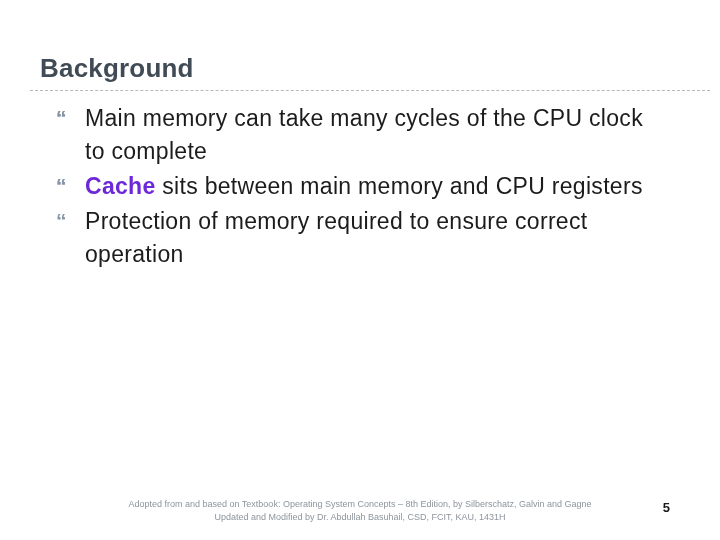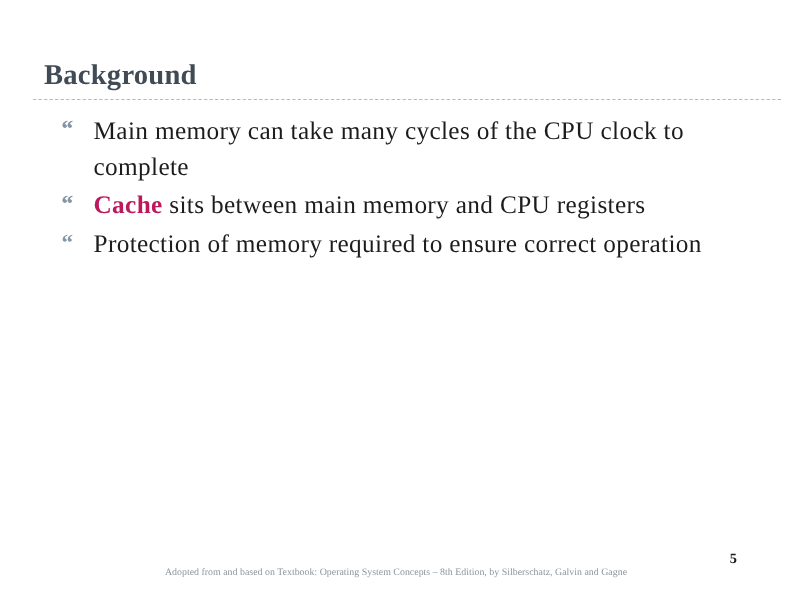--- a/index.html
+++ b/index.html
@@ -6,21 +6,21 @@
     margin: 0;
     padding: 0;
     background: #888;
   }
   .slide {
     position: relative;
     width: 720px;
     height: 540px;
     background: #ffffff;
     overflow: hidden;
-    font-family: Liberation Serif, serif;
+    font-family: Liberation Sans, sans-serif;
   }
   .slide-title {
     position: absolute;
     left: 40px;
     top: 53px;
     font-size: 26px;
     font-weight: 700;
     letter-spacing: 0.2px;
     color: #414B55;
   }
@@ -55,27 +55,27 @@
   .marker {
     position: absolute;
     left: 1px;
     top: -1px;
     font-size: 21px;
     font-weight: 700;
     color: #8696A6;
   }
   .lead {
     font-weight: 700;
-    color: #be185d;
+    color: #6d28d9;
   }
   .footer {
     position: absolute;
     left: 0;
     right: 0;
-    top: 514px;
+    top: 498px;
     text-align: center;
     font-size: 9px;
     line-height: 13px;
     color: #8D959C;
   }
   .page-number {
     position: absolute;
     right: 50px;
     top: 500px;
     font-size: 13px;
@@ -116,17 +116,18 @@
       <li>
         <span class="marker">“</span>
         <span>Protection of memory required to ensure correct operation</span>
       </li>
 
     </ul>
   </div>
 
   <div class="footer">
     <div>Adopted from and based on Textbook: Operating System Concepts – 8th Edition, by Silberschatz, Galvin and Gagne</div>
+    <div>Updated and Modified by Dr. Abdullah Basuhail, CSD, FCIT, KAU, 1431H</div>
   </div>
 
   <div class="page-number">5</div>
 
 </div>
 
 </body></html>

